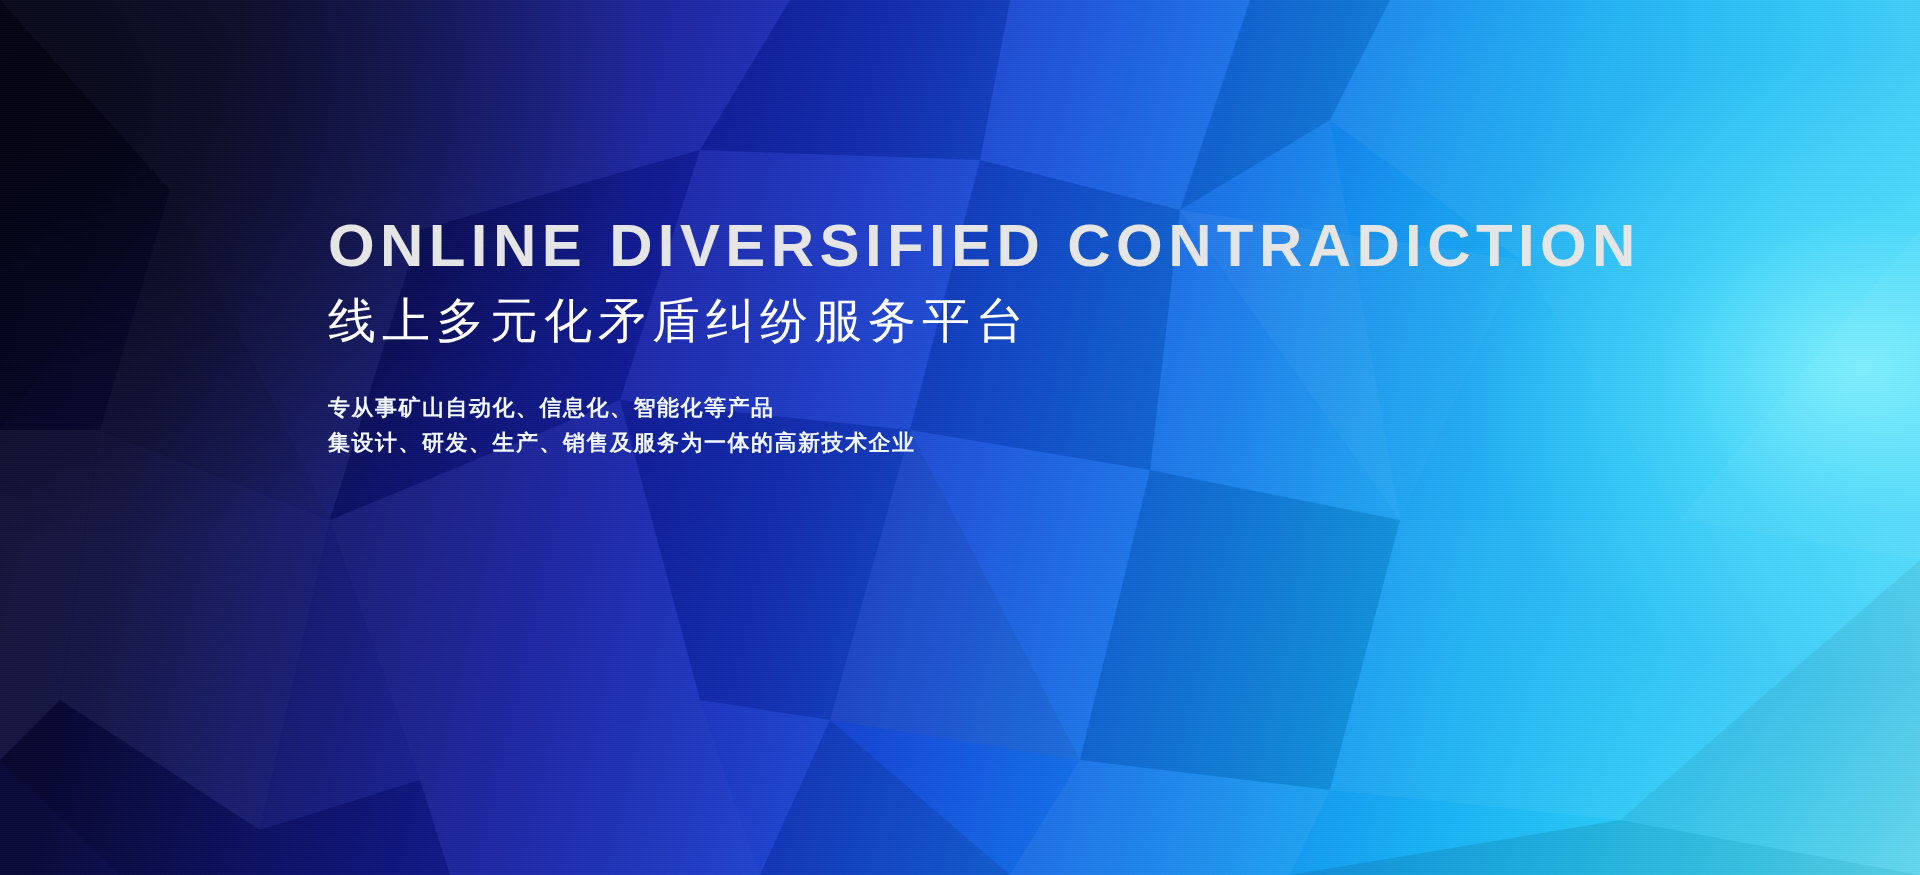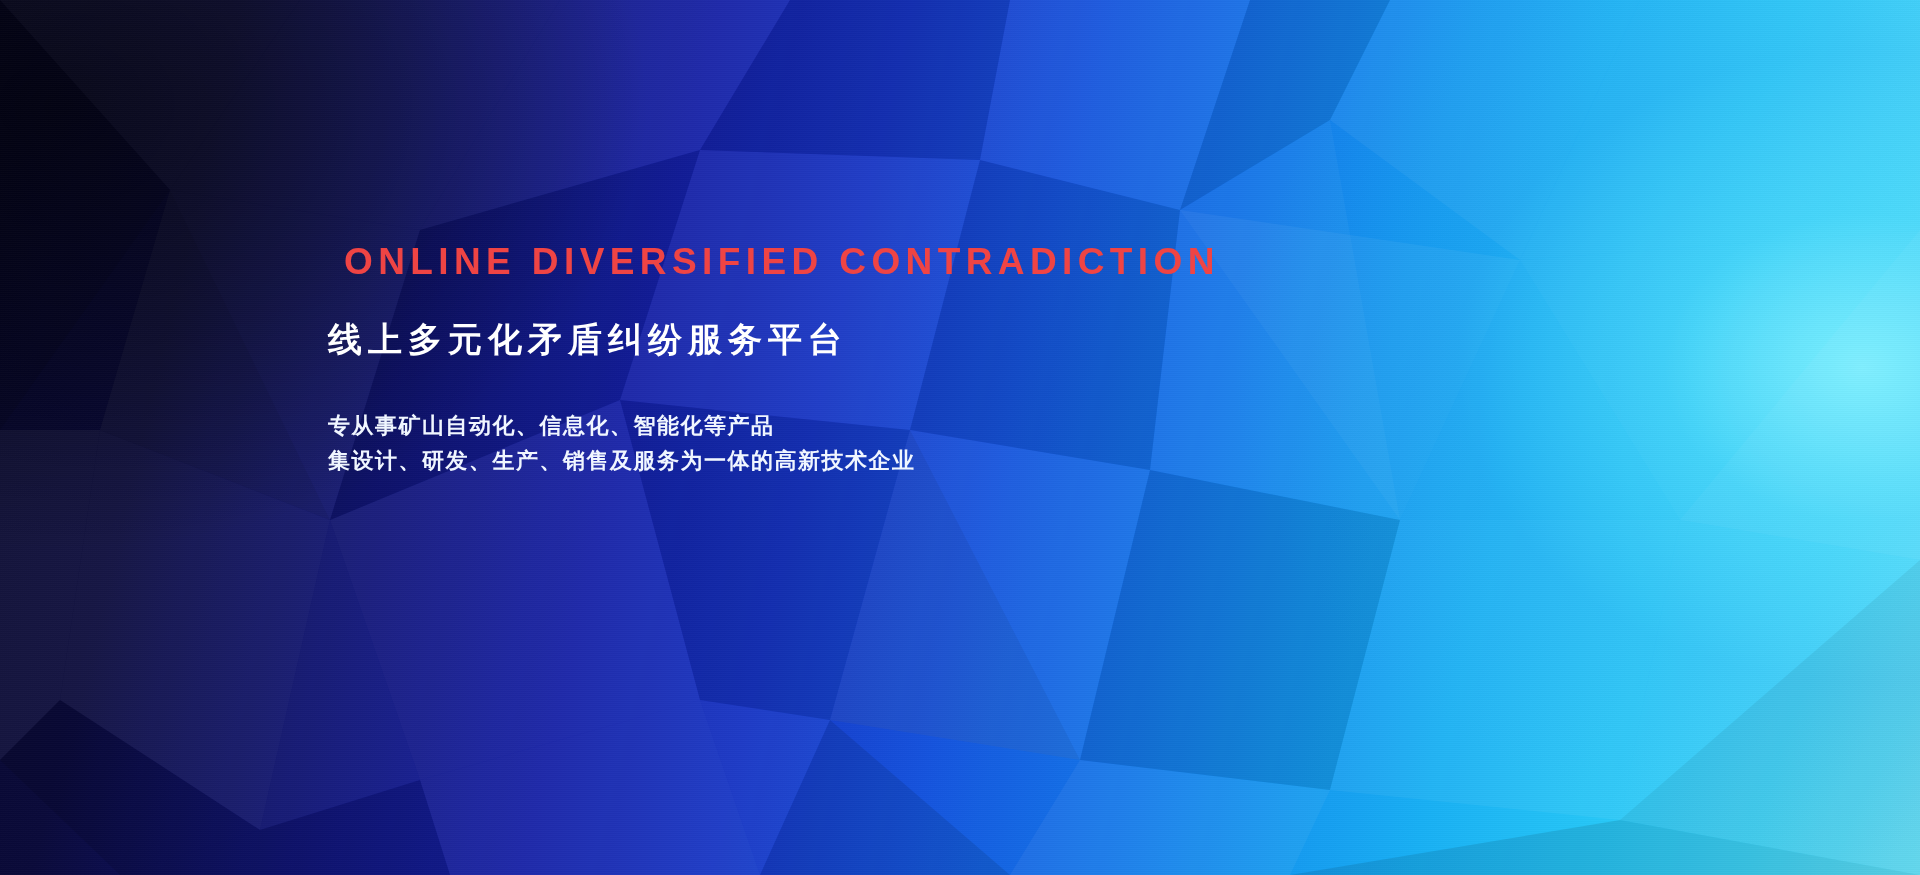--- a/index.html
+++ b/index.html
@@ -70,34 +70,34 @@
   }
 
   
   .content {
     position: absolute;
     left: 328px;
     top: 214px;
     width: 1400px;
   }
   .headline {
-    color: #ef4444;
-    font-size: 37px;
+    color: #e5e5e5;
+    font-size: 60px;
     line-height: 64px;
     font-weight: 600;
     letter-spacing: 5.4px;
     white-space: nowrap;
-    margin: 16px;
+    margin: 0;
   }
   .headline .ln { display: block; }
   .subtitle-cn {
     color: #ffffff;
-    font-size: 34px;
+    font-size: 48px;
     line-height: 58px;
-    font-weight: 700;
+    font-weight: 400;
     letter-spacing: 6px;
     margin: 14px 0 0 0;
     white-space: nowrap;
   }
   .desc {
     margin-top: 40px;
   }
   .desc-line {
     display: block;
     color: #f0f6ff;

